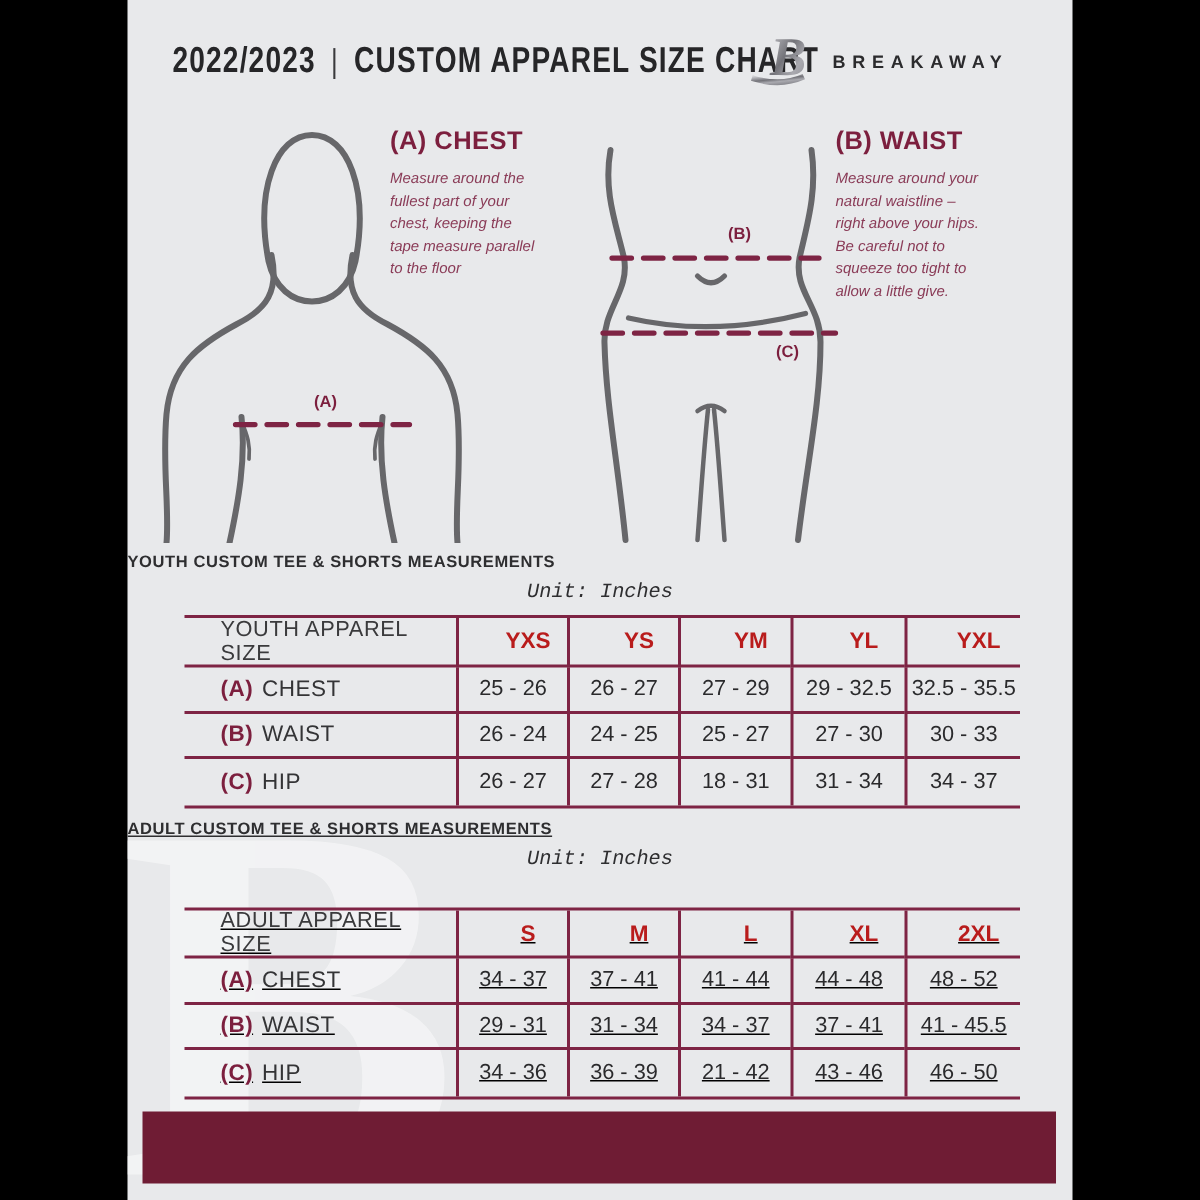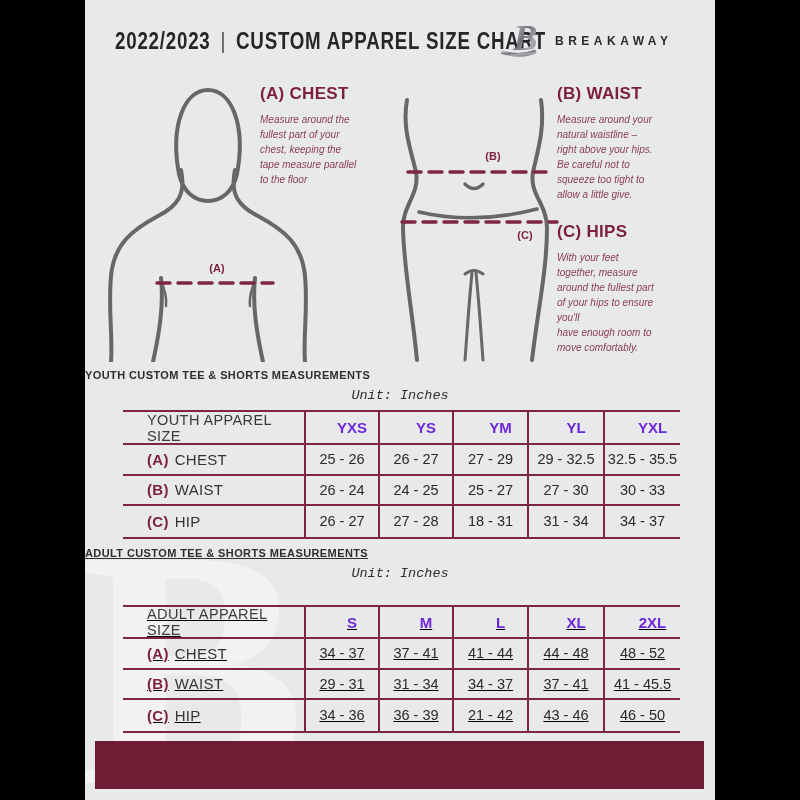--- a/index.html
+++ b/index.html
@@ -42,21 +42,21 @@
   
   .size-table{position:absolute;left:38px;width:557px;display:grid;
     grid-template-columns:181px 74px 74px 75px 76px 77px;
     border-top:2.5px solid var(--line);border-bottom:2.5px solid var(--line);
     background:transparent;z-index:1;}
   .size-table>div{display:flex;align-items:center;justify-content:center;
     border-bottom:2px solid var(--line);font-size:14.5px;color:#2a2a2c;}
   .size-table>div.lastrow{border-bottom:none;}
   .size-table>div.vline{border-left:2px solid var(--line);}
   .size-table>div.firstcol{justify-content:flex-start;padding-left:24px;}
-  .size-table .colhead{font-weight:700;font-size:15px;color:#6d28d9;padding-left:20px;}
+  .size-table .colhead{font-weight:700;font-size:15px;color:#b91c1c;padding-left:20px;}
   .size-table .sizehead{font-weight:400;font-size:14.5px;letter-spacing:0.4px;color:#3a3a3c;}
   .rowlabel{font-size:15px;color:#343436;letter-spacing:0.3px;}
   .rowlabel .pfx{font-weight:700;color:var(--hmaroon);margin-right:6px;}
 
   .watermark{position:absolute;left:-6px;top:516px;font-family:"Liberation Serif",serif;font-weight:700;
     font-size:340px;line-height:0.9;color:#ffffff;opacity:0.45;z-index:0;}
   .footer-bar{position:absolute;left:10px;top:741px;width:609px;height:48px;background:var(--footer);z-index:2;}
 </style>
 </head>
 <body>
@@ -126,30 +126,20 @@
   </div>
   <div class="inst" style="left:472px;top:84px;width:165px;">
     <h3>(B) WAIST</h3>
     <p>Measure around your
 natural waistline –
 right above your hips.
 Be careful not to
 squeeze too tight to
 allow a little give.</p>
   </div>
-  <div class="inst" style="left:472px;top:222px;width:165px;">
-    <h3>(C) HIPS</h3>
-    <p>With your feet
-together, measure
-around the fullest part
-of your hips to ensure
-you'll
-have enough room to
-move comfortably.</p>
-  </div>
 
   <div class="sec-title" style="top:369px;">YOUTH CUSTOM TEE &amp; SHORTS MEASUREMENTS</div>
   <div class="sec-unit" style="top:388px;">Unit: Inches</div>
 
   <div class="size-table" style="top:410px;grid-template-rows:33px 30.6px 30.6px 30.6px;">
     <div class="firstcol sizehead">YOUTH APPAREL SIZE</div>
     <div class="vline colhead">YXS</div>
     <div class="vline colhead">YS</div>
     <div class="vline colhead">YM</div>
     <div class="vline colhead">YL</div>

